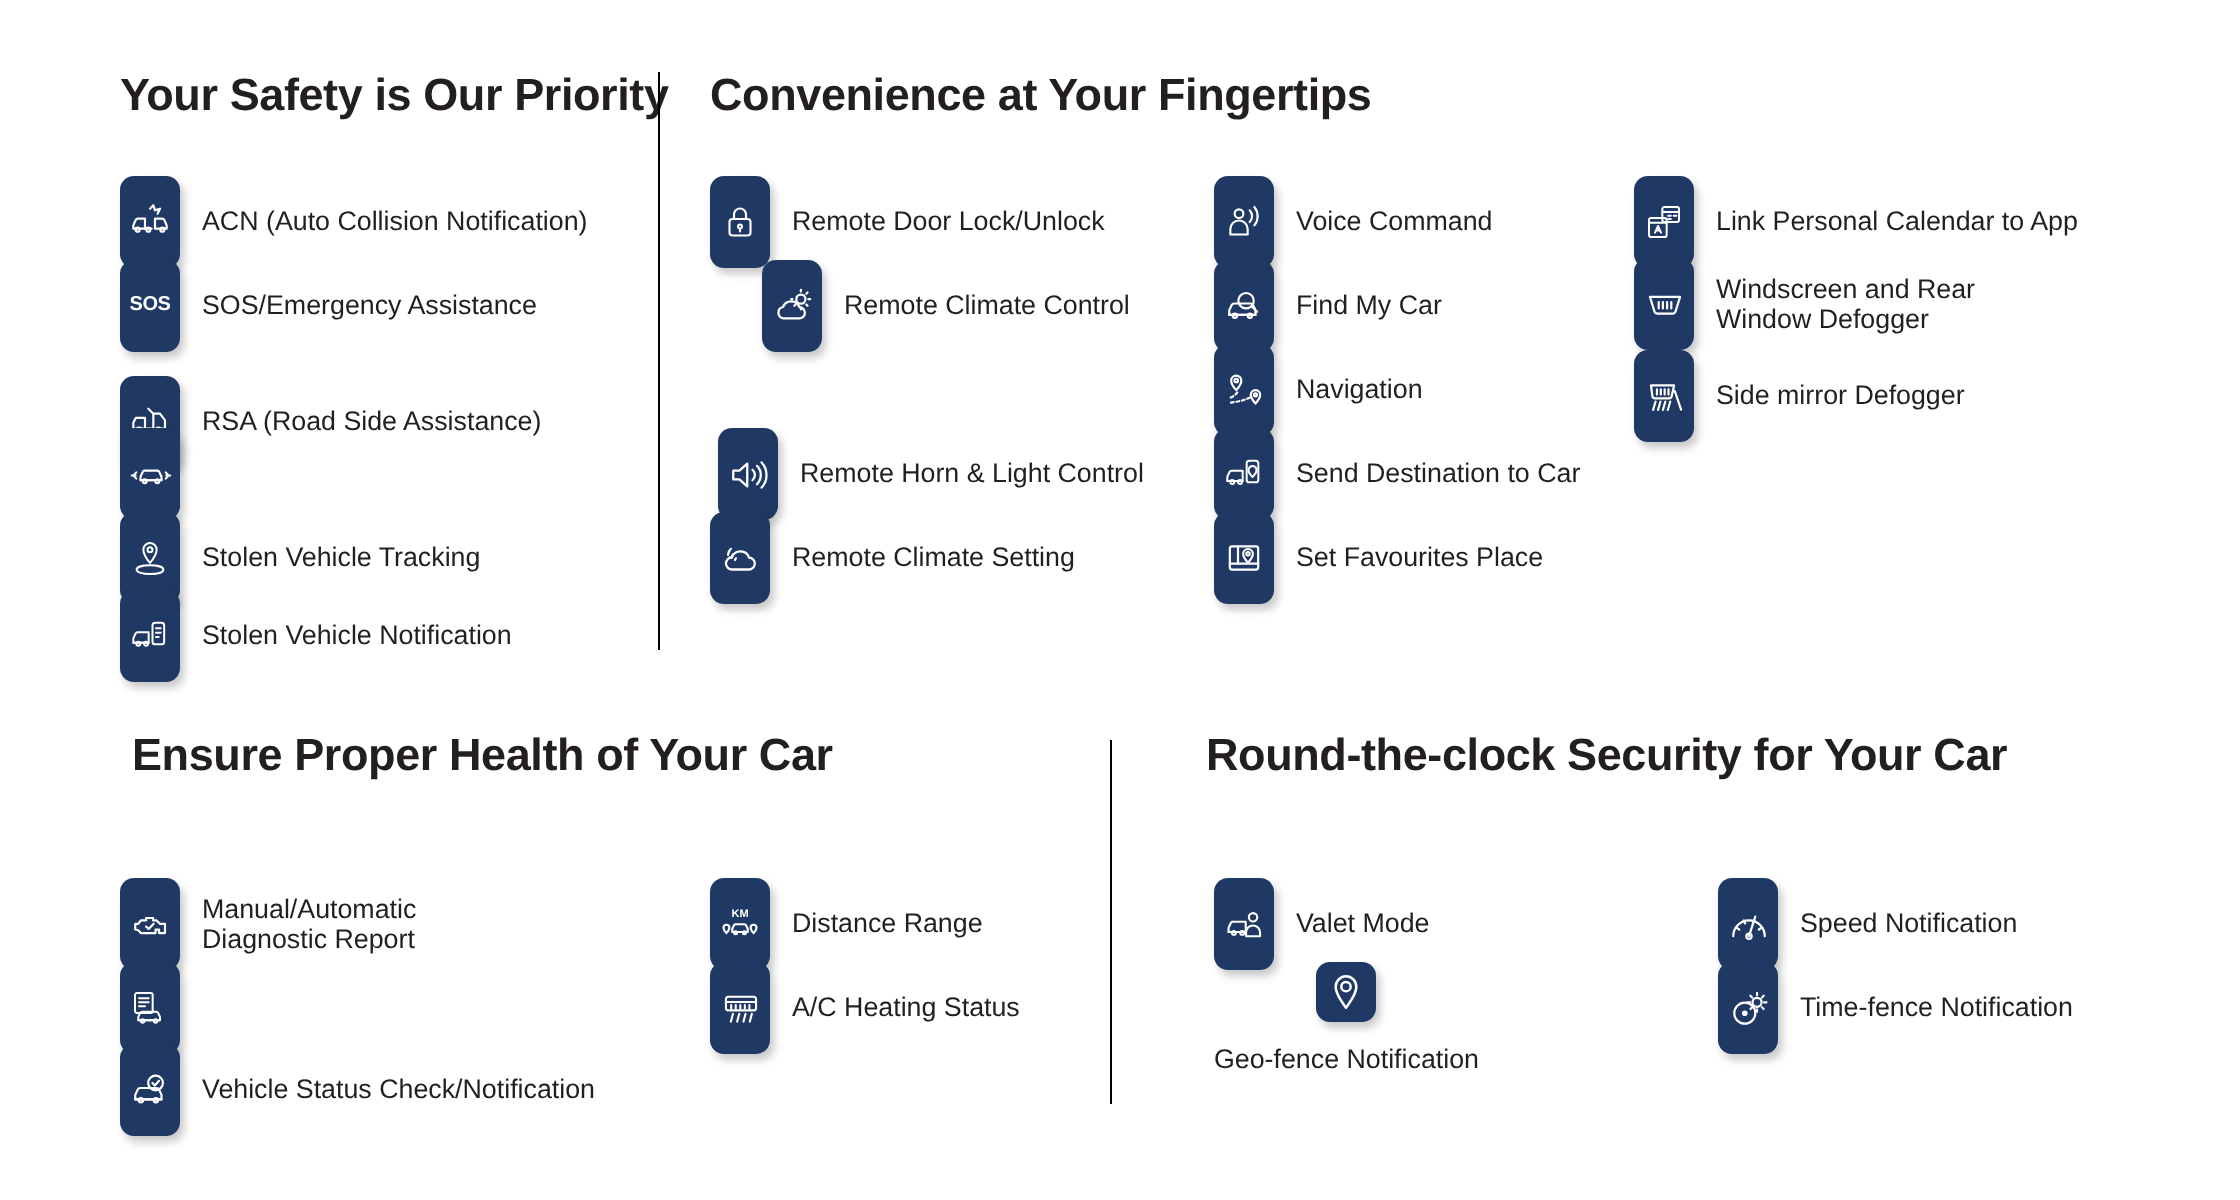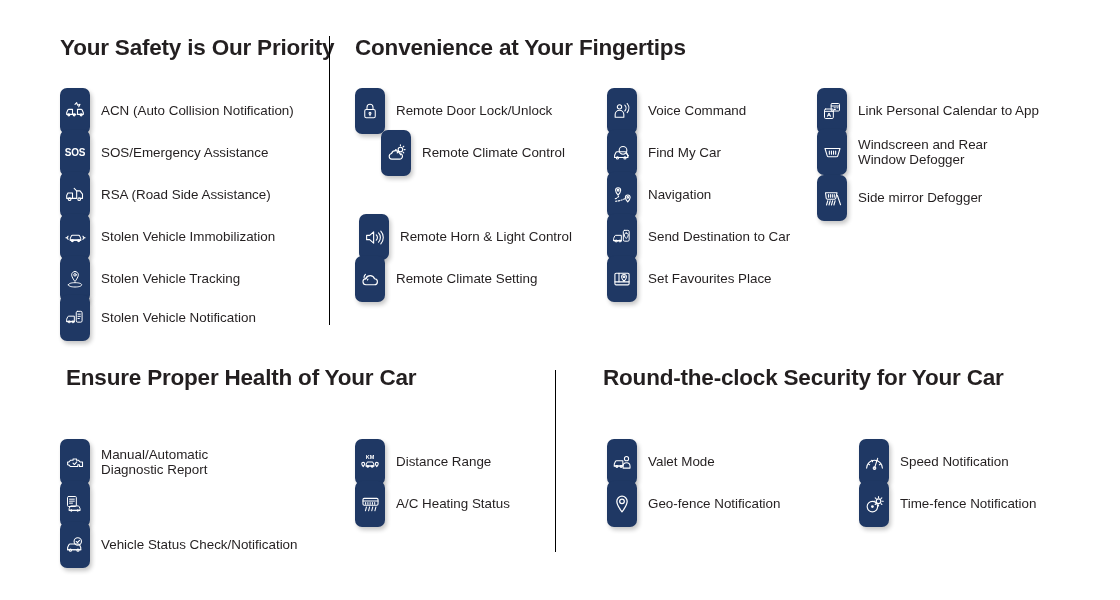--- a/index.html
+++ b/index.html
@@ -93,21 +93,21 @@
     <span class="item-label">ACN (Auto Collision Notification)</span>
   </div>
 
   <div class="item" style="left:60px; top:130px;">
     <span class="item-tile">
       <span class="sos-text">SOS</span>
     </span>
     <span class="item-label">SOS/Emergency Assistance</span>
   </div>
 
-  <div class="item" style="left:60px; top:172px;">
+  <div class="item" style="left:60px; top:188px;">
     <span class="item-tile">
       <svg width="20" height="20" viewBox="0 0 24 24" fill="none" stroke="#ffffff" stroke-width="1.3" stroke-linecap="round" stroke-linejoin="round">
         <path d="M2 16v-3.5l1.5-3H9v6.5z"></path>
           <path d="M9 16h5v-9h4l3 4v5h-3"></path>
         <circle cx="5.5" cy="17" r="1.6"></circle>
           <circle cx="17" cy="17" r="1.6"></circle>
         <path d="M14 7l-3-3"></path>
       </svg>
     </span>
     <span class="item-label">RSA (Road Side Assistance)</span>
@@ -117,21 +117,20 @@
     <span class="item-tile">
       <svg width="21" height="21" viewBox="0 0 24 24" fill="none" stroke="#ffffff" stroke-width="1.2" stroke-linecap="round" stroke-linejoin="round">
         <path d="M6 15v-2l1.2-2.6A1.4 1.4 0 018.5 9.5h7a1.4 1.4 0 011.3.9L18 13v2z"></path>
         <path d="M6 15h12"></path>
           <circle cx="8.4" cy="15.6" r="1.1"></circle>
           <circle cx="15.6" cy="15.6" r="1.1"></circle>
         <path d="M3.6 10.5l-1.6 1.8 1.6 1.8M20.4 10.5l1.6 1.8-1.6 1.8"></path>
         <path d="M1 12.3h2.2M20.8 12.3H23"></path>
       </svg>
     </span>
-    <span class="item-label">Stolen Vehicle Immobilization</span>
   </div>
 
   <div class="item" style="left:60px; top:256px;">
     <span class="item-tile">
       <svg width="20" height="20" viewBox="0 0 24 24" fill="none" stroke="#ffffff" stroke-width="1.2" stroke-linecap="round" stroke-linejoin="round">
         <path d="M12 3c-2.2 0-4 1.8-4 4 0 3 4 8 4 8s4-5 4-8c0-2.2-1.8-4-4-4z"></path>
         <circle cx="12" cy="7" r="1.5"></circle>
         <path d="M4 19c0-1.6 3.6-2.6 8-2.6s8 1 8 2.6-3.6 2.6-8 2.6S4 20.6 4 19z"></path>
       </svg>
     </span>
@@ -378,21 +377,21 @@
         <path d="M2.6 16h9.8"></path>
           <circle cx="5.6" cy="16.5" r="1.1"></circle>
           <circle cx="10.4" cy="16.5" r="1.1"></circle>
         <circle cx="16.6" cy="7.6" r="2.4"></circle>
         <path d="M12.6 18.4v-2.1a4 4 0 014-4 4 4 0 014 4v2.1z"></path>
       </svg>
     </span>
     <span class="item-label">Valet Mode</span>
   </div>
 
-  <div class="item" style="left:607px; top:481px;">
+  <div class="item" style="left:607px; top:481px;flex-direction:column;">
     <span class="item-tile">
       <svg width="20" height="20" viewBox="0 0 24 24" fill="none" stroke="#ffffff" stroke-width="1.5" stroke-linecap="round" stroke-linejoin="round">
         <path d="M12 2.6c-3.4 0-6.2 2.8-6.2 6.2 0 4.8 6.2 12.6 6.2 12.6s6.2-7.8 6.2-12.6c0-3.4-2.8-6.2-6.2-6.2z"></path>
         <circle cx="12" cy="8.8" r="2.8"></circle>
       </svg>
     </span>
     <span class="item-label">Geo-fence Notification</span>
   </div>
 
   <div class="item" style="left:859px; top:439px;">

